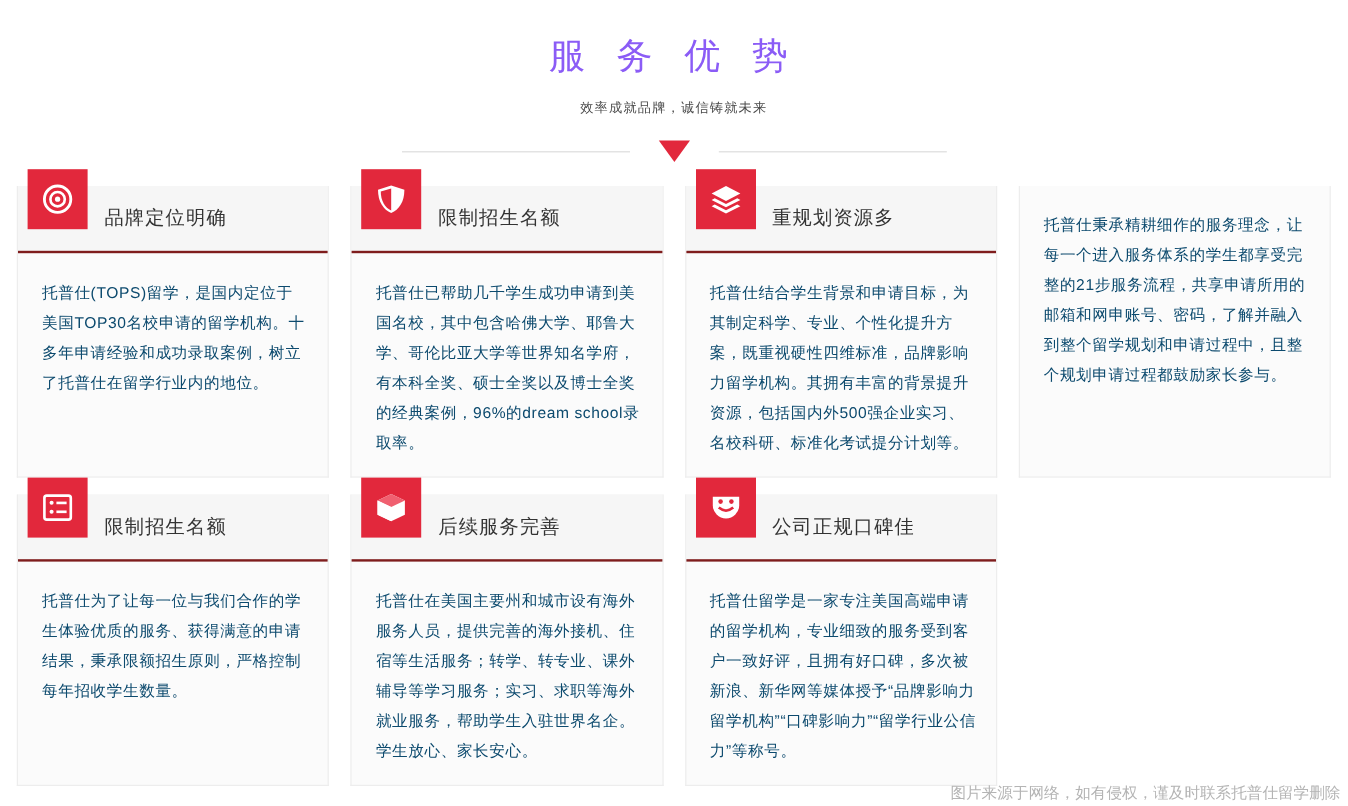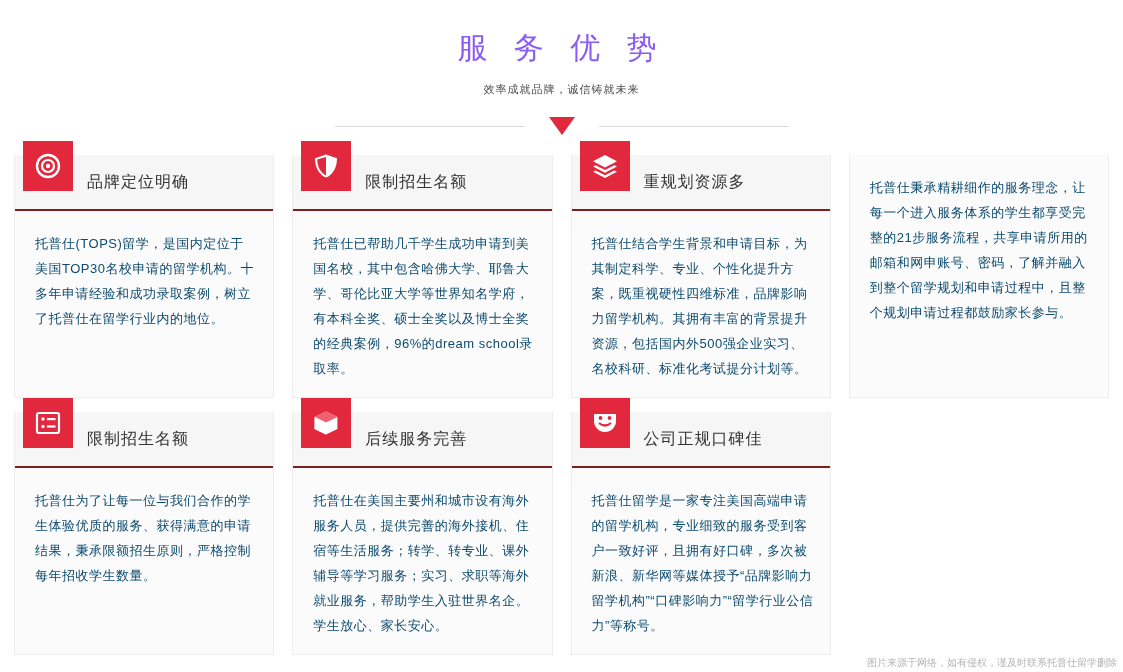--- a/index.html
+++ b/index.html
@@ -104,21 +104,21 @@
     line-height: 25px;
     color: #0c4a6e;
     letter-spacing: 0.5px;
   }
 
   
   .footnote {
     position: absolute;
     right: 6px;
     bottom: 2px;
-    font-size: 10px;
+    font-size: 13px;
     color: #b4b4b4;
     white-space: nowrap;
     text-align: center;
   }
 </style>
 </head>
 <body>
 
 <div class="page">
 

